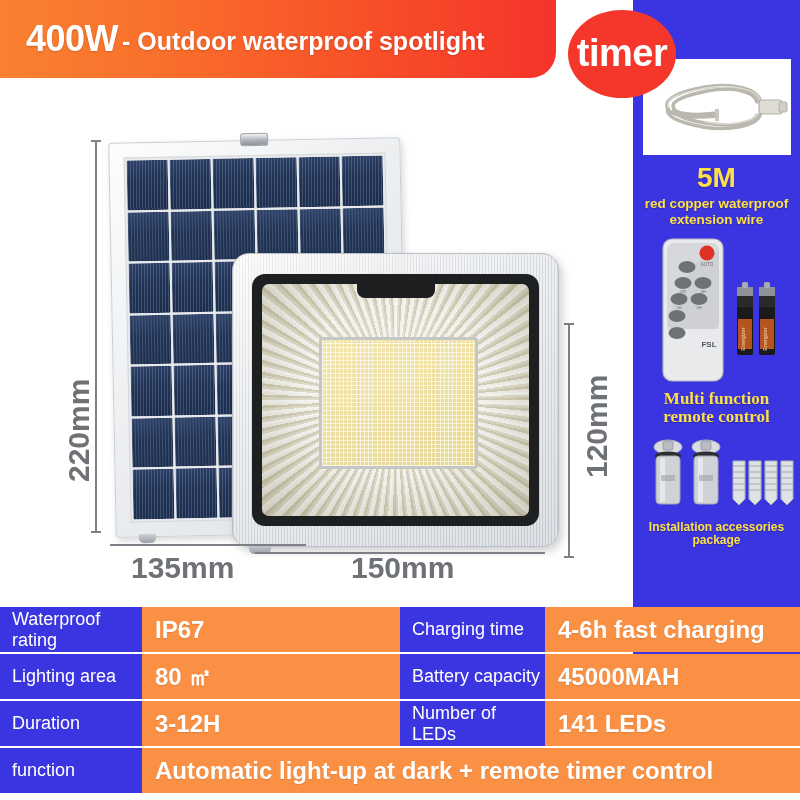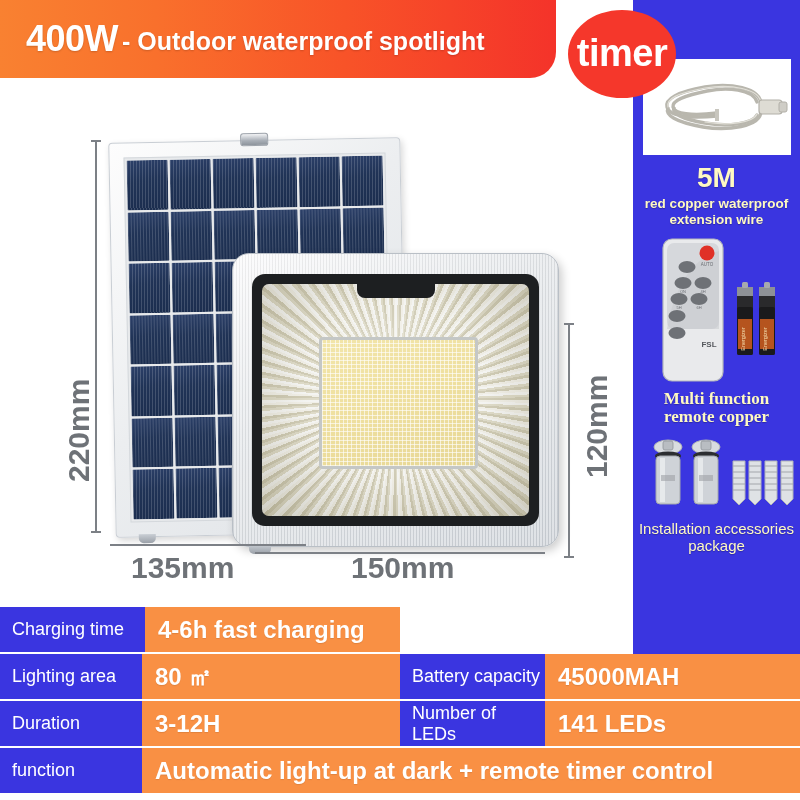--- a/index.html
+++ b/index.html
@@ -35,36 +35,36 @@
   .give-badge span{
     color:#fff;font-size:38px;font-weight:bold;letter-spacing:-.5px;
     line-height:1;transform:translateY(-1px);
   }
 
   
   .side-panel{
     position:absolute;left:633px;top:0;width:167px;height:656px;
     background:#3a35e0;
     display:flex;flex-direction:column;align-items:center;
-    color:#fef9c3;text-align:center;
+    color:#fde047;text-align:center;
   }
   .wire-photo{
     width:148px;height:96px;background:#fff;margin-top:59px;
     position:relative;overflow:hidden;
   }
   .cap-big{font-size:28px;font-weight:bold;line-height:1.05;margin-top:8px;
     text-shadow:0 1px 1px rgba(0,0,0,.25);}
   .cap-small{font-size:13.5px;font-weight:bold;line-height:1.18;margin-top:4px;
     text-shadow:0 1px 1px rgba(0,0,0,.25);padding:0 2px;}
 
   .remote-area{position:relative;width:167px;height:152px;margin-top:7px;}
   .cap-mid{font-size:17px;font-weight:bold;line-height:1.15;margin-top:2px;
     text-shadow:0 1px 1px rgba(0,0,0,.25);font-family:Liberation Serif, serif;}
   .acc-area{position:relative;width:167px;height:86px;margin-top:7px;}
-  .cap-tiny{font-size:15px;font-weight:normal;line-height:1.18;margin-top:1px;
+  .cap-tiny{font-size:12px;font-weight:bold;line-height:1.18;margin-top:1px;
     text-shadow:0 1px 1px rgba(0,0,0,.25);}
 
   
   .product{position:absolute;left:0;top:78px;width:633px;height:520px;}
 
   
   .solar{
     position:absolute;left:112px;top:62px;width:290px;height:393px;
     background:linear-gradient(135deg,#fdfdfd 0%,#eceef0 45%,#dfe3e7 100%);
     border:1px solid #c9ced4;border-radius:4px;
@@ -245,21 +245,21 @@
           <rect x="126" y="52" width="16" height="68" rx="2" fill="#2a2a2c"></rect>
           <rect x="126" y="72" width="16" height="48" rx="2" fill="#1a1a1c"></rect>
           <rect x="127" y="84" width="14" height="30" fill="#b5541e"></rect>
           <rect x="126" y="52" width="16" height="9" fill="#8e9196"></rect>
           <rect x="131" y="47" width="6" height="6" rx="1.5" fill="#a7aaae"></rect>
           <text x="134" y="104" font-size="5.5" fill="#f2d9a8" text-anchor="middle" transform="rotate(-90 134 104)" font-family="Liberation Sans, sans-serif">Energizer</text>
         </g>
       </svg>
     </div>
     <div class="cap-mid">Multi function</div>
-    <div class="cap-mid" style="margin-top:-2px">remote copper</div>
+    <div class="cap-mid" style="margin-top:-2px">remote control</div>
 
     <div class="acc-area">
       <svg class="svgwrap" width="167" height="86" viewBox="0 0 167 86">
         <g>
 
           <ellipse cx="35" cy="14" rx="14" ry="7" fill="#d9dce0" stroke="#aeb2b7" stroke-width="1"></ellipse>
           <rect x="30" y="8" width="10" height="9" rx="2" fill="#b9bdc2" stroke="#90949a" stroke-width=".8"></rect>
           <ellipse cx="35" cy="23" rx="13" ry="4.5" fill="#2c2e31"></ellipse>
           <rect x="23" y="23" width="24" height="48" rx="4" fill="#cfd3d8" stroke="#a4a8ad" stroke-width="1"></rect>
           <rect x="27" y="25" width="5" height="44" fill="#eef0f2" opacity=".75"></rect>
@@ -397,20 +397,24 @@
     <div class="dimline" style="left:568px;top:245px;width:2px;height:235px;"></div>
     <div class="dimline" style="left:564px;top:245px;width:10px;height:2px;"></div>
     <div class="dimline" style="left:564px;top:478px;width:10px;height:2px;"></div>
     <div class="dim-label rot" style="left:580px;top:400px;">120mm</div>
   </div>
 
   <div class="spec">
 
     <div class="spec-row">
       <div class="spec-half">
+        <div class="lbl w142">Waterproof rating</div>
+        <div class="val">IP67</div>
+      </div>
+      <div class="spec-half">
         <div class="lbl w145">Charging time</div>
         <div class="val">4-6h fast charging</div>
       </div>
     </div>
 
     <div class="spec-row">
       <div class="spec-half">
         <div class="lbl w142">Lighting area</div>
         <div class="val">80 ㎡</div>
       </div>

